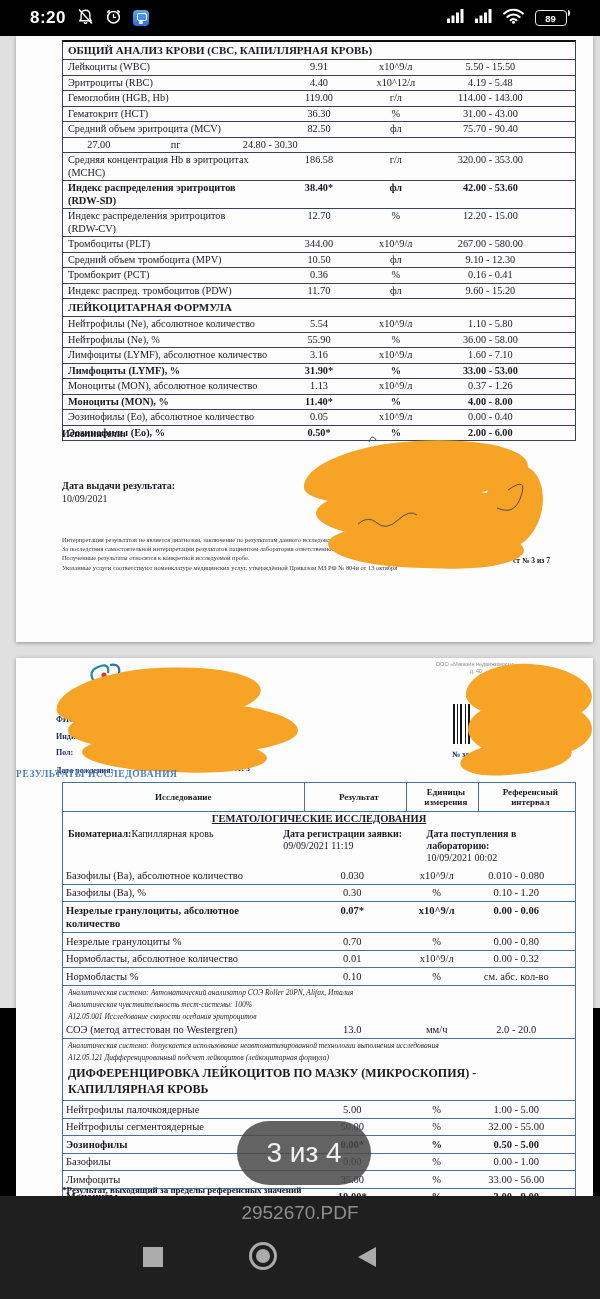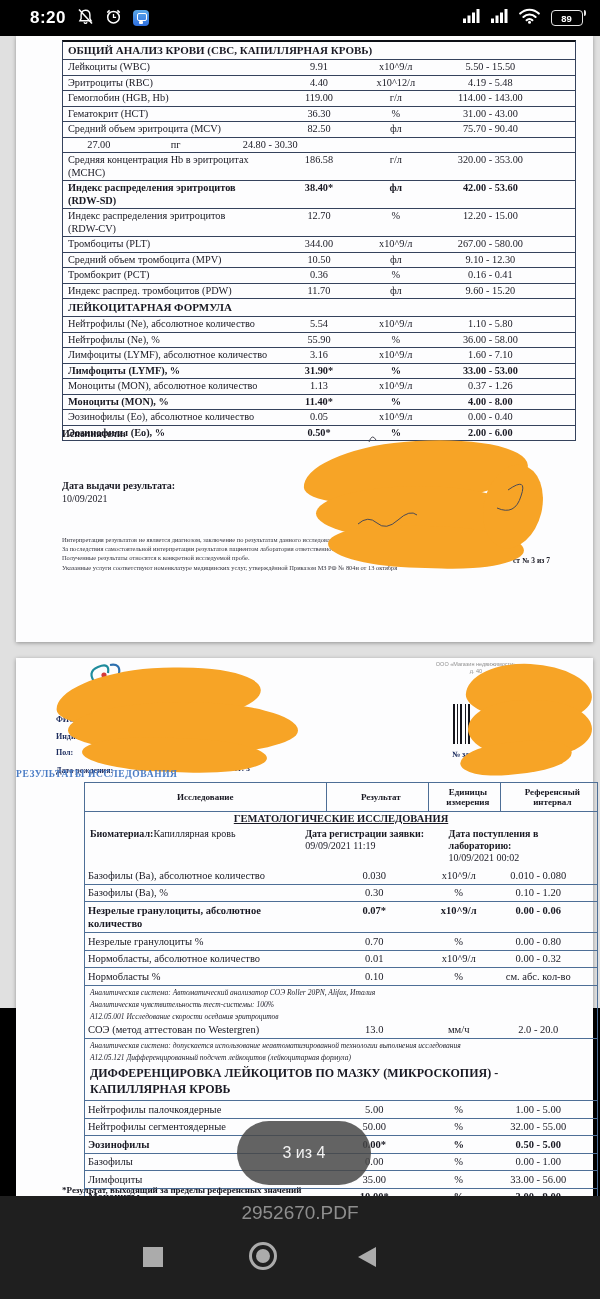--- a/index.html
+++ b/index.html
@@ -3,21 +3,21 @@
 <meta charset="utf-8">
 <style>
   html,body{margin:0;padding:0;}
   body{width:600px;height:1299px;background:#000;position:relative;overflow:hidden;
        font-family:"Liberation Serif",serif;}
   .screen{position:absolute;inset:0;}
 
   
   .statusbar{position:absolute;top:0;left:0;width:600px;height:36px;background:#000;
     display:flex;align-items:center;justify-content:space-between;box-sizing:border-box;
-    padding:0 14px 0 30px;font-family:"Liberation Sans",sans-serif;}
+    padding:0 30px 0 30px;font-family:"Liberation Sans",sans-serif;}
   .sb-left,.sb-right{display:flex;align-items:center;gap:11px;}
   .sb-time{color:#fff;font-size:17px;font-weight:700;letter-spacing:.5px;}
   .battery{display:flex;align-items:flex-start;}
   .battery .bshell{border:1.5px solid #e6e6e6;border-radius:4px;width:30px;height:14px;
     display:flex;align-items:center;justify-content:center;color:#fff;font-size:9.5px;font-weight:700;}
   .battery .btip{width:2.5px;height:6px;background:#e6e6e6;border-radius:0 2px 2px 0;margin-left:1px;}
   .appicon{width:16px;height:16px;border-radius:4px;background:linear-gradient(180deg,#5aa7e8,#2e6fe0);
     position:relative;}
   .appicon::after{content:"";position:absolute;left:4px;top:3px;width:8px;height:6px;border:1.5px solid #fff;
     border-radius:2px;}
@@ -56,21 +56,21 @@
     line-height:7px;color:#8f8f8f;font-family:"Liberation Sans",sans-serif;}
   .logo{position:absolute;left:64px;top:2px;}
   .pt{position:absolute;font-size:8px;color:#1c2c5e;font-weight:700;white-space:nowrap;}
   .pt.v{color:#2a2a34;}
   .barcode{position:absolute;left:437px;top:46px;width:22px;height:40px;}
   .barcode i{position:absolute;top:0;bottom:0;background:#15151c;}
   .res-title{position:absolute;top:111px;left:0;right:0;color:#4a7cc5;
     font-weight:700;font-size:9.5px;letter-spacing:.6px;}
 
   
-  .t2{position:absolute;left:46px;top:124px;width:512px;border:1px solid #4d6e96;border-bottom:none;margin-left:22px;}
+  .t2{position:absolute;left:46px;top:124px;width:512px;border:1px solid #4d6e96;border-bottom:none;}
   .t2 .trow{border-color:#4d6e96;font-size:10.5px;line-height:13.5px;}
   .t2 .cell{padding:1.5px 3px;}
   .t2 .c-name{width:47%;}
   .t2 .c-res{width:19%;}
   .t2 .c-unit{width:14%;}
   .t2 .c-ref{width:20%;padding-right:18px;}
   .hrow{display:flex;border-bottom:1px solid #4d6e96;font-weight:700;font-size:9px;line-height:10px;}
   .hcell{display:flex;align-items:center;justify-content:center;text-align:center;
     box-sizing:border-box;padding:4px 2px;min-height:25px;}
   .hcell+.hcell{border-left:1px solid #4d6e96;padding-left:9px;}
@@ -81,21 +81,21 @@
   .bm-b{width:28%;}
   .bm-c{width:29%;}
   .biomat .lbl{font-weight:700;}
   .note{font-style:italic;font-size:7.5px;line-height:9px;padding:2px 0 1px 5px;color:#23232e;}
   .h2row{font-weight:700;font-size:12px;line-height:15.5px;padding:3px 5px;border-bottom:1px solid #4d6e96;}
   .resfoot{position:absolute;left:46px;top:527px;font-weight:700;font-size:9px;color:#15151e;}
 
   
   .toast{position:absolute;left:237px;top:1121px;width:134px;height:64px;border-radius:34px;
     background:rgba(72,72,72,.85);display:flex;align-items:center;justify-content:center;
-    color:#f2f2f2;font-size:16px;font-family:"Liberation Sans",sans-serif;z-index:20;}
+    color:#f2f2f2;font-size:28px;font-family:"Liberation Sans",sans-serif;z-index:20;}
 
   
   .bottombar{position:absolute;left:0;top:1196px;width:600px;height:103px;background:#1f1f1f;
     font-family:"Liberation Sans",sans-serif;z-index:15;}
   .filename{position:absolute;top:6px;width:100%;text-align:center;color:#8e8e8e;font-size:19px;}
   .nav-square{position:absolute;left:143px;top:51px;width:20px;height:20px;background:#ababab;}
   .nav-circle{position:absolute;left:249px;top:46px;width:22px;height:22px;border:3px solid #ababab;border-radius:50%;}
   .nav-circle::after{content:"";position:absolute;left:4px;top:4px;width:14px;height:14px;border-radius:50%;background:#ababab;}
   .nav-back{position:absolute;left:358px;top:51px;width:0;height:0;border-top:10px solid transparent;
     border-bottom:10px solid transparent;border-right:18px solid #ababab;}

